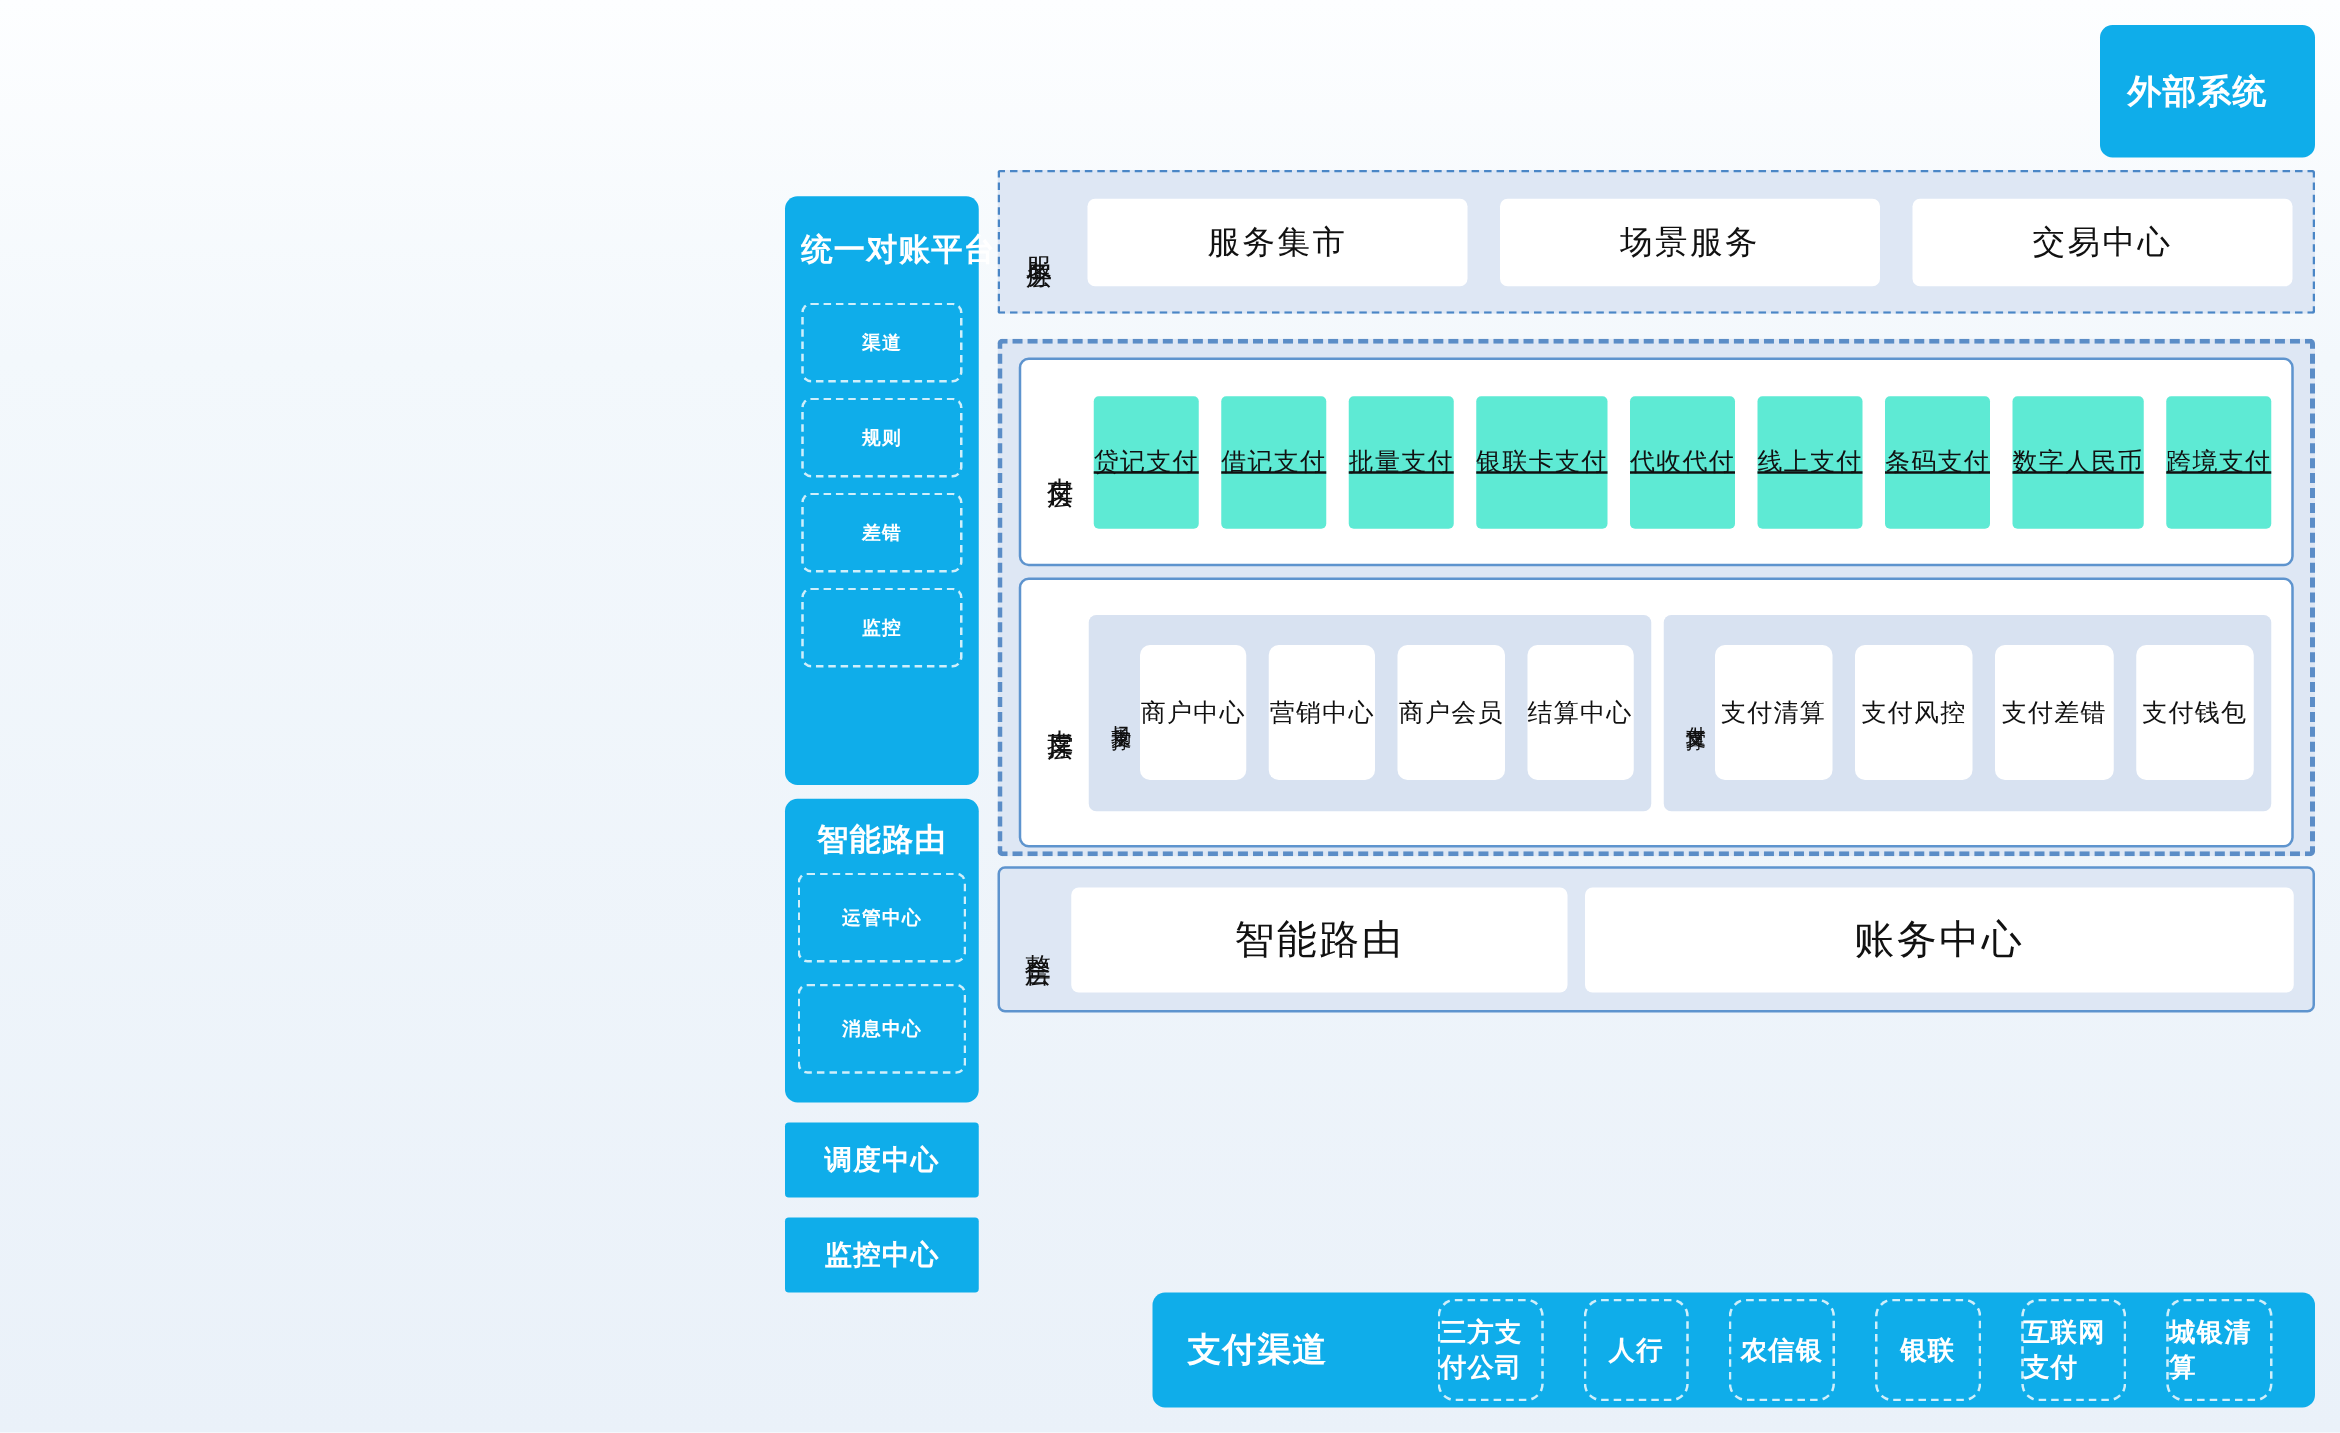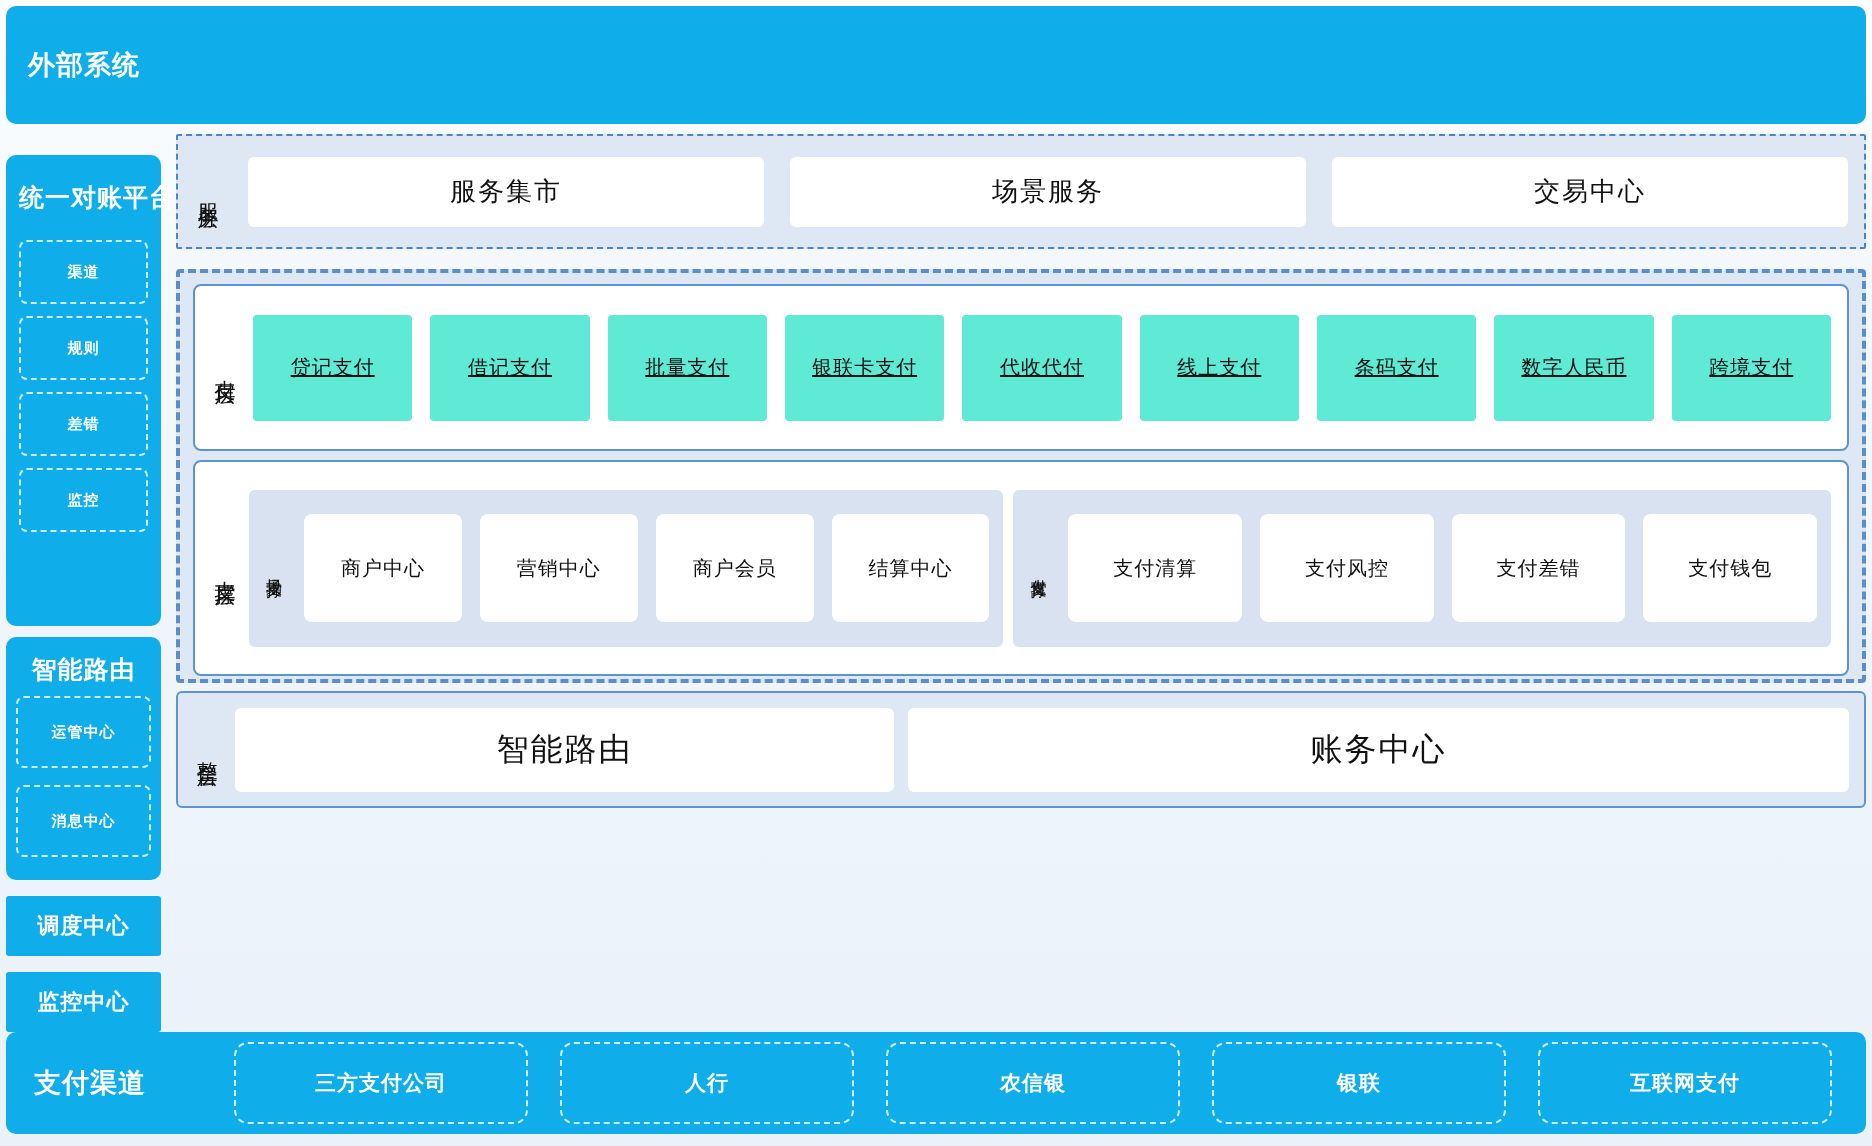--- a/index.html
+++ b/index.html
@@ -3,21 +3,21 @@
 <meta charset="utf-8">
 <style>
   * { box-sizing: border-box; margin: 0; padding: 0; }
   html,body { width:1872px; height:1146px; }
   body {
     font-family: "Liberation Sans", "DejaVu Sans", sans-serif;
     background: linear-gradient(180deg,#fdfeff 0%, #f3f8fc 25%, #eaf1f9 100%);
     color:#1c1c1c;
     overflow:hidden;
   }
-  .page { width:1872px; height:1146px; padding:6px; display:flex; flex-direction:column; }
+  .page { width:1872px; height:1146px; padding:20px; display:flex; flex-direction:column;align-items:flex-end; }
 
   
   .blue { background:#0fadea; color:#fff; }
   .hbar { border-radius:10px; display:flex; align-items:center; }
   .top-bar { height:118px; padding:0 22px; }
   .bottom-bar { height:102px; margin-top:0; padding:0 28px; }
   .bar-title { font-size:27px; font-weight:700; white-space:nowrap; letter-spacing:1px; }
   .top-bar .bar-title { width:128px; }
   .bottom-bar .bar-title { width:200px; }
   .bar-items { flex:1; display:flex; gap:13px; }
@@ -83,21 +83,21 @@
   .pay-inner { height:167px; }
   .pay-inner .cells { flex:1; display:flex; gap:18px; }
   .cell {
     flex:1; height:106px; background:#5eead4; border-radius:4px;
     display:flex; align-items:center; justify-content:center;
     font-size:20px; color:#111; letter-spacing:1px; white-space:nowrap;text-decoration:underline;
   }
   .sup-inner { height:216px; margin-top:9px; gap:10px; }
   .group {
     background:#d8e2f1; border-radius:6px; height:157px;
-    display:flex; align-items:center; padding:0 14px; gap:20px;
+    display:flex; align-items:center; padding:0 14px; gap:6px;
   }
   .group .v-label { font-size:16px; letter-spacing:1px; }
   .group-cells { flex:1; display:flex; gap:18px; }
   .group .wcell {
     flex:1; height:108px; background:#fff; border-radius:8px;
     display:flex; align-items:center; justify-content:center;
     font-size:20px; color:#111; letter-spacing:1px; white-space:nowrap;
   }
   .group-scene { flex:0.92; }
   .group-pay { flex:1; }
@@ -202,16 +202,17 @@
   </div>
 
   <div class="blue hbar bottom-bar">
     <div class="bar-title">支付渠道</div>
     <div class="bar-items">
       <div class="dash-chip">三方支付公司</div>
       <div class="dash-chip">人行</div>
       <div class="dash-chip">农信银</div>
       <div class="dash-chip">银联</div>
       <div class="dash-chip">互联网支付</div>
+      <div class="dash-chip">城银清算</div>
     </div>
   </div>
 
 </div>
 
 </body></html>

